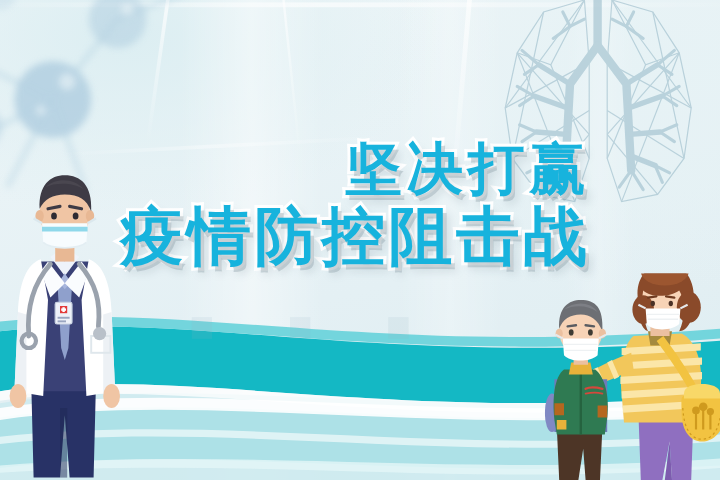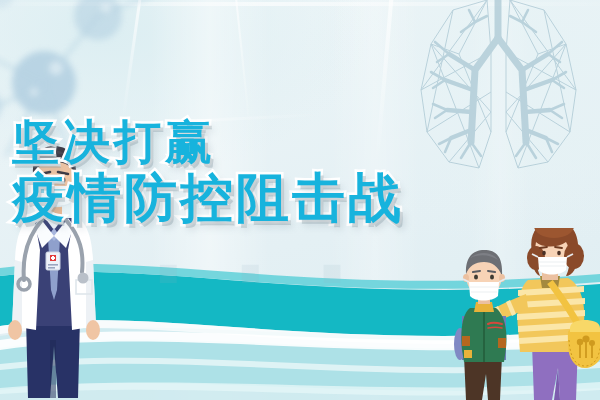--- a/index.html
+++ b/index.html
@@ -45,22 +45,22 @@
     position: absolute; right: -6px; top: -8px;
     width: 215px; height: 190px;
     opacity: .62;
   }
 
   
   #waves { position: absolute; left: 0; bottom: 0; width: 600px; height: 160px; }
 
   
   #headline {
-    position: absolute; left: 12px; top: 118px; width: 492px;
-    text-align: left;
+    position: absolute; left: 0; top: 118px; width: 492px;
+    text-align: right;
     z-index: 40;
     pointer-events: none;
   }
   .hl-line {
     font-family: "DejaVu Sans", "Liberation Sans", sans-serif;
     font-weight: bold;
     color: #17b3dd;
     letter-spacing: 4px;
     line-height: 1;
     -webkit-text-stroke: 5px #ffffff;

